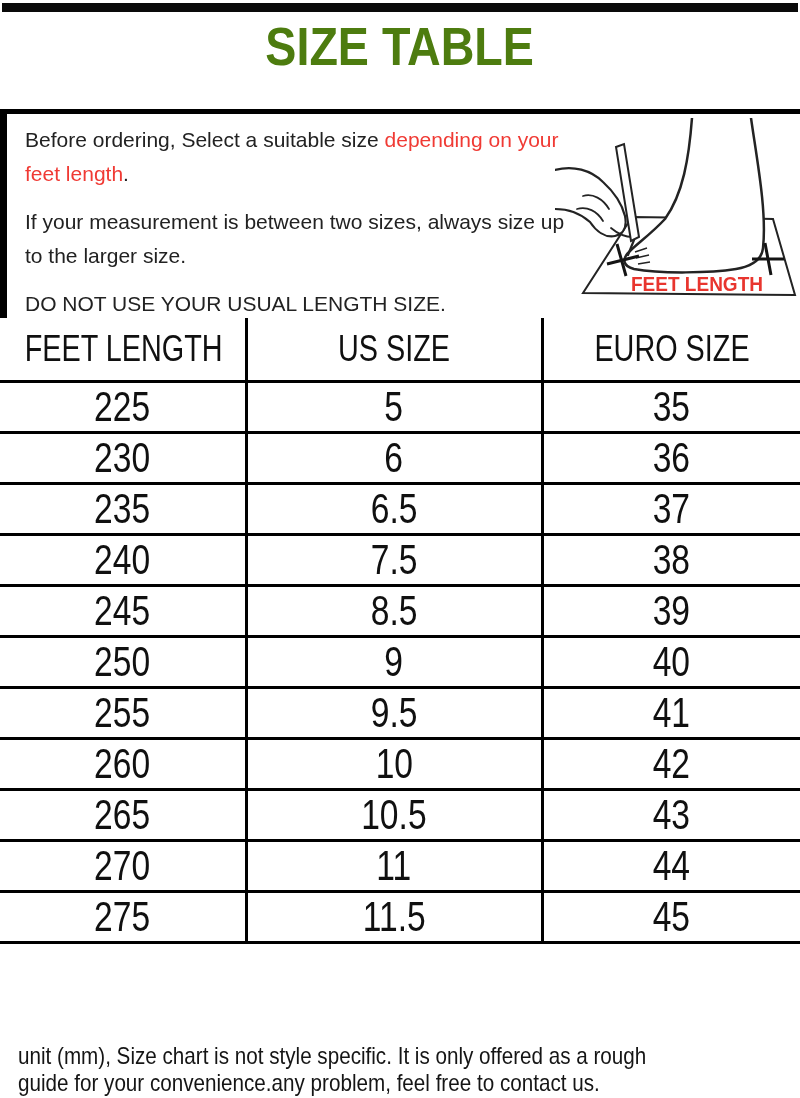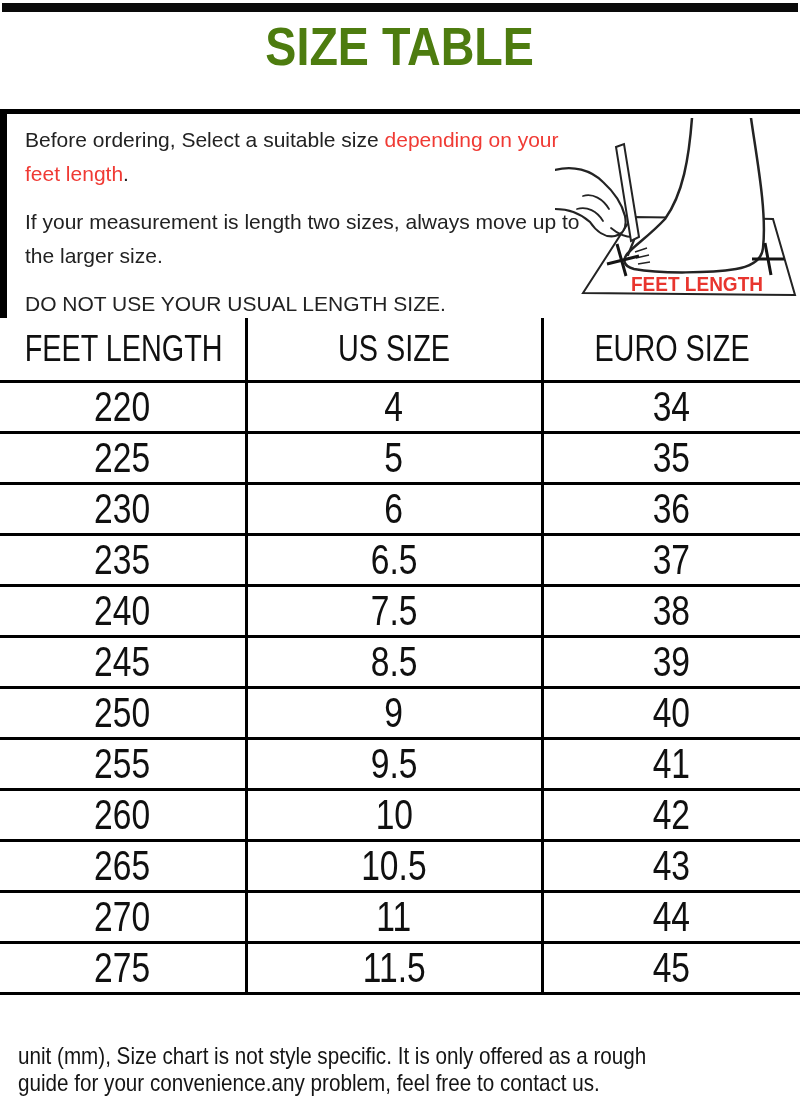--- a/index.html
+++ b/index.html
@@ -43,21 +43,21 @@
 
 <div class="page">
 
   <div class="topbar"></div>
 
   <h1 class="title"><span class="squeeze">SIZE TABLE</span></h1>
 
   <div class="instructions">
     <div class="instr-text">
       <p><span>Before ordering, Select a suitable size </span><span class="red">depending on your feet length</span><span>.</span></p>
-      <p>If your measurement is length two sizes, always move up to the larger size.</p>
+      <p>If your measurement is between two sizes, always size up to the larger size.</p>
       <p>DO NOT USE YOUR USUAL LENGTH SIZE.</p>
     </div>
 
     <div class="illus">
       <svg viewBox="0 0 245 208">
 
         <polygon points="77,99 218,101 240,177 28,175" fill="#ffffff" stroke="#232323" stroke-width="2"></polygon>
 
         <path d="M 137 0 C 134 40, 128 76, 110 101 C 96 116, 83 125, 75 133
                  C 67 140, 67 148, 79 151 C 106 156, 156 155, 181 151
@@ -86,25 +86,20 @@
         <col class="c3">
       </colgroup>
     <thead>
       <tr>
         <th><span class="cond">FEET LENGTH</span></th>
         <th><span class="cond">US SIZE</span></th>
         <th><span class="cond">EURO SIZE</span></th>
       </tr>
     </thead>
     <tbody id="size-rows">
-        <tr>
-          <td><span class="cond">220</span></td>
-          <td><span class="cond">4</span></td>
-          <td><span class="cond">34</span></td>
-        </tr>
         <tr>
           <td><span class="cond">225</span></td>
           <td><span class="cond">5</span></td>
           <td><span class="cond">35</span></td>
         </tr>
         <tr>
           <td><span class="cond">230</span></td>
           <td><span class="cond">6</span></td>
           <td><span class="cond">36</span></td>
         </tr>

